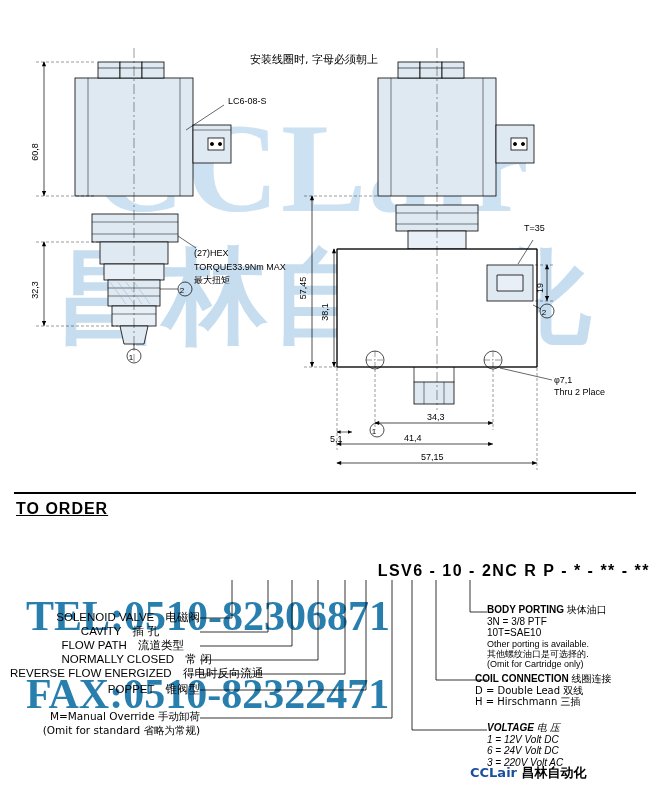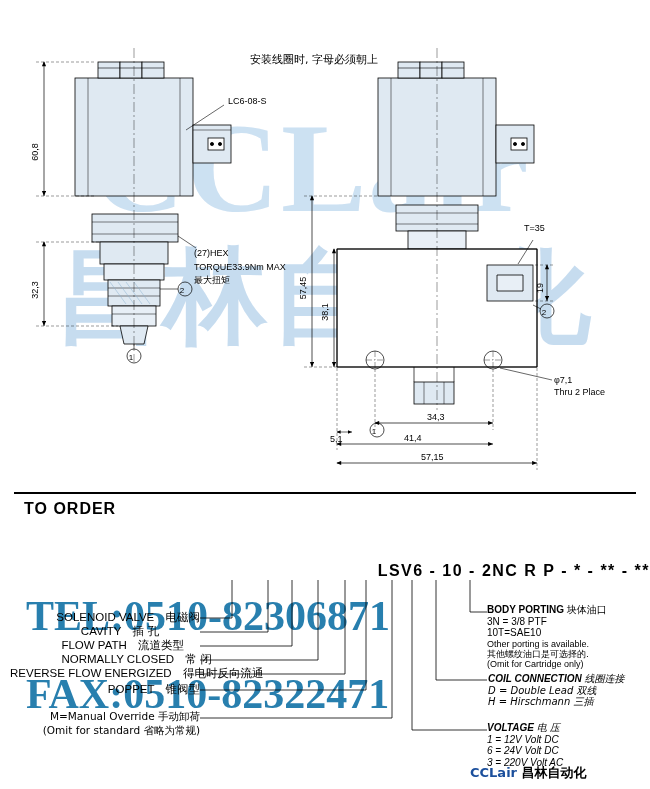--- a/index.html
+++ b/index.html
@@ -43,22 +43,22 @@
 
   
   #drawing{position:absolute;left:0;top:0;width:650px;height:492px;}
 
   
   .divider{
     left:14px;top:492px;width:622px;height:0;
     border-top:2px solid #000;
   }
   .to-order{
-    left:24px;top:500px;
-    font-size:16px;font-weight:bold;letter-spacing:1px;
+    left:16px;top:500px;
+    font-size:16px;font-weight:bold;letter-spacing:1px;text-decoration:underline;
   }
 
   
   .model-code{
     left:0;top:562px;width:650px;text-align:right;
     font-size:16px;font-weight:bold;letter-spacing:1.5px;
     font-family:"Liberation Sans", sans-serif;
   }
 
   
@@ -295,21 +295,21 @@
 
 <div class="abs opt-right" style="left:487px;top:604px;">
   <div><b>BODY PORTING</b> <span class="cn">块体油口</span></div>
   <div>3N = 3/8 PTF</div>
   <div>10T=SAE10</div>
   <div class="small-note">Other porting is available.</div>
   <div class="small-note cn">其他螺纹油口是可选择的.</div>
   <div class="small-note">(Omit for Cartridge only)</div>
 </div>
 
-<div class="abs opt-right" style="left:488px;top:673px;font-style:italic;">
+<div class="abs opt-right" style="left:475px;top:673px;">
   <div><b>COIL CONNECTION</b> <span class="cn">线圈连接</span></div>
   <div class="cn">D = Double Lead      双线</div>
   <div class="cn">H = Hirschmann      三插</div>
 </div>
 
 <div class="abs opt-right" style="left:487px;top:722px;font-style:italic;">
   <div><b>VOLTAGE</b> <span class="cn">电 压</span></div>
   <div>1 = 12V      Volt    DC</div>
   <div>6 = 24V      Volt    DC</div>
   <div>3 = 220V     Volt    AC</div>

